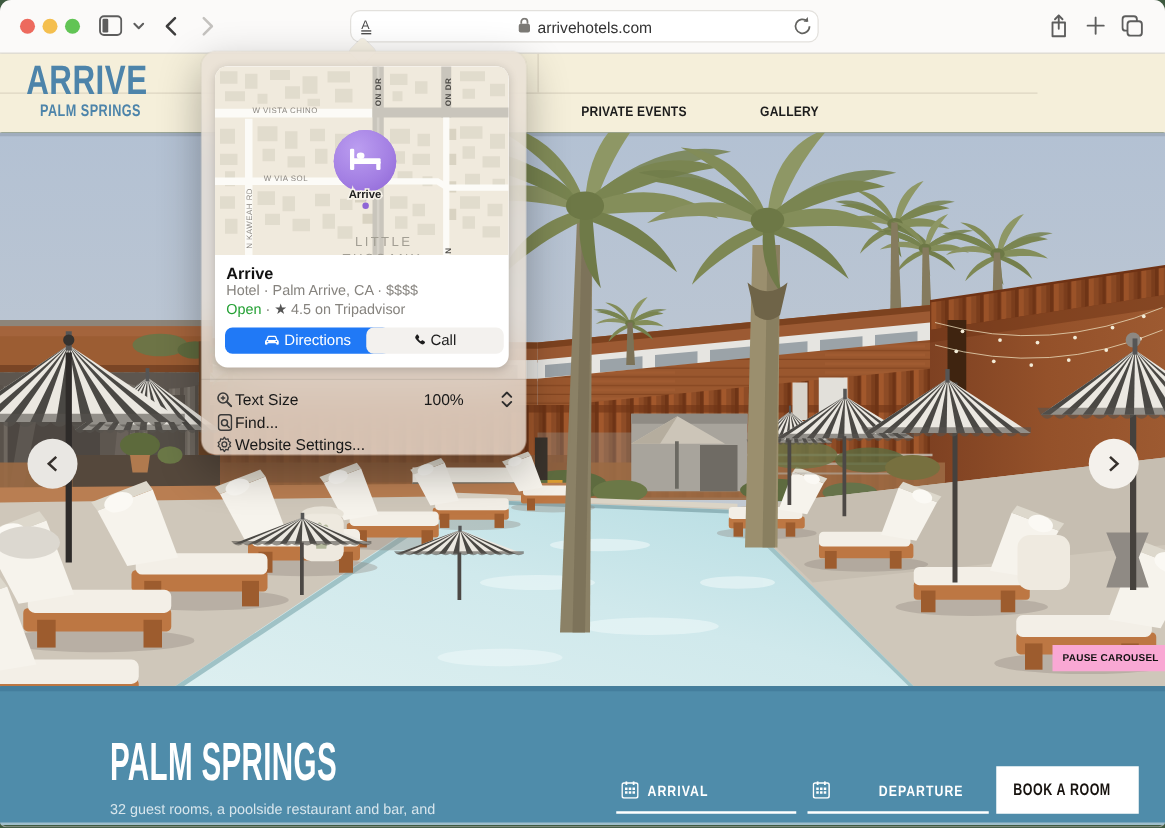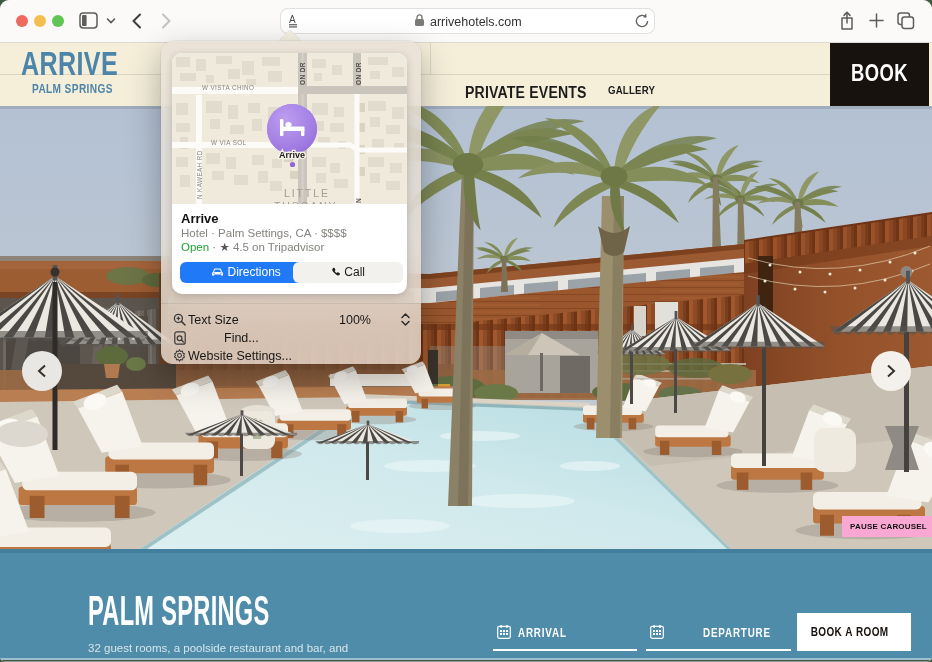--- a/index.html
+++ b/index.html
@@ -76,27 +76,24 @@
   <div class="abs" style="left:0;top:43px;width:932px;height:63px;background:#f5efda;"></div>
 
   <div class="abs" style="left:0;top:74px;width:830px;height:1px;background:#ddd6c2;"></div>
 
   <div class="abs" style="left:430px;top:43px;width:1px;height:31px;background:#ddd6c2;"></div>
 
   <div class="abs" style="left:21px;top:45px;width:200px;color:#4d84aa;font-weight:bold;font-size:33px;letter-spacing:0.5px;"><span style="display:inline-block;transform:scaleX(0.76);transform-origin:0 50%;">ARRIVE</span></div>
 
   <div class="abs" style="left:32px;top:81px;color:#4d84aa;font-weight:bold;font-size:13.5px;letter-spacing:0.5px;"><span style="display:inline-block;transform:scaleX(0.75);transform-origin:0 50%;">PALM&nbsp;SPRINGS</span></div>
 
-  <div class="abs" style="left:465px;top:84px;color:#1c1c1c;font-weight:bold;font-size:16px;letter-spacing:0.2px;"><span style="display:inline-block;transform:scaleX(0.88);transform-origin:0 50%;">PRIVATE&nbsp;EVENTS</span></div>
+  <div class="abs" style="left:465px;top:84px;color:#1c1c1c;font-weight:bold;font-size:11px;letter-spacing:0.2px;"><span style="display:inline-block;transform:scaleX(0.88);transform-origin:0 50%;">PRIVATE&nbsp;EVENTS</span></div>
 
   <div class="abs" style="left:608px;top:84px;color:#1c1c1c;font-weight:bold;font-size:11px;letter-spacing:0.2px;"><span style="display:inline-block;transform:scaleX(0.88);transform-origin:0 50%;">GALLERY</span></div>
 
-  <div class="abs" style="left:830px;top:43px;width:99px;height:63px;background:#17120e;color:#ffffff;text-align:center;">
-    <span style="display:inline-block;margin-top:17px;font-size:23px;font-weight:bold;letter-spacing:0.5px;transform:scaleX(0.8);">BOOK</span>
-  </div>
 
   <div class="abs" style="left:0;top:106px;width:932px;height:443px;overflow:hidden;">
     <svg width="932" height="443" viewBox="0 0 932 443">
       <defs>
         <linearGradient id="skyg" x1="0" y1="0" x2="0" y2="1">
           <stop offset="0" stop-color="#b3c1d3"></stop>
           <stop offset="0.75" stop-color="#c3cad2"></stop>
           <stop offset="1" stop-color="#ccd1d5"></stop>
         </linearGradient>
         <linearGradient id="wallg" x1="0" y1="0" x2="1" y2="0">
@@ -639,21 +636,21 @@
         <ellipse cx="116.5" cy="71.6" rx="3.1" ry="2.6"></ellipse>
       </g>
 
       <circle cx="120.5" cy="111.5" r="2.6" fill="#8f66d6"></circle>
 
       <text x="120" y="105" font-size="9" fill="#1c1c1c" text-anchor="middle" font-weight="bold" stroke="#f6f2e8" stroke-width="2.6" paint-order="stroke">Arrive</text>
     </svg>
 
     <div class="abs" style="left:9px;top:158px;color:#111111;font-size:13px;font-weight:bold;">Arrive</div>
 
-    <div class="abs" style="left:9px;top:173.5px;color:#86837e;font-size:11.5px;">Hotel · Palm Settings, CA · $$$$</div>
+    <div class="abs" style="left:9px;top:173.5px;color:#86837e;font-size:11.5px;">Hotel · Palm Arrive, CA · $$$$</div>
 
     <div class="abs" style="left:9px;top:186.5px;font-size:11.5px;color:#86837e;"><span style="color:#23a033;">Open</span> · <span style="color:#555;">★</span> 4.5 on Tripadvisor</div>
 
     <div class="abs" style="left:8px;top:209px;width:132px;height:21px;border-radius:6px;background:#2079f6;color:#ffffff;font-size:12px;text-align:center;line-height:21px;">
       <svg width="13" height="9" viewBox="0 0 24 18" style="vertical-align:-1px;">
           <path d="M3 8 L5 2.5 a2 2 0 0 1 1.9-1.3 h10.2 a2 2 0 0 1 1.9 1.3 L21 8 a2.4 2.4 0 0 1 2 2.4 V14 a1.6 1.6 0 0 1-1.6 1.6 h-0.9 a1.6 1.6 0 0 1-1.6-1.6 v-1 H5.1 v1 a1.6 1.6 0 0 1-1.6 1.6 h-0.9 A1.6 1.6 0 0 1 1 14 V10.4 A2.4 2.4 0 0 1 3 8 Z M5.2 8 h13.6 L17.2 3.7 a1 1 0 0 0-0.9-0.6 H7.7 a1 1 0 0 0-0.9 0.6 Z" fill="#fff"></path>
           <circle cx="5" cy="10.4" r="1.3" fill="#2079f6"></circle>
           <circle cx="19" cy="10.4" r="1.3" fill="#2079f6"></circle>
         </svg>
       Directions
@@ -683,21 +680,21 @@
     <path d="M2 4.5 L5.5 1 L9 4.5" fill="none" stroke="#2c2c2c" stroke-width="1.5" stroke-linecap="round" stroke-linejoin="round"></path>
     <path d="M2 8.5 L5.5 12 L9 8.5" fill="none" stroke="#2c2c2c" stroke-width="1.5" stroke-linecap="round" stroke-linejoin="round"></path>
   </svg>
 
   <svg class="abs" style="left:13px;top:302px;" width="12" height="14" viewBox="0 0 12 14">
     <rect x="0.8" y="0.8" width="10.4" height="12.4" rx="2" fill="none" stroke="#3a3a3a" stroke-width="1.2"></rect>
     <circle cx="5.6" cy="7.2" r="2.4" fill="none" stroke="#3a3a3a" stroke-width="1.2"></circle>
     <path d="M7.4 9 L9.4 11" stroke="#3a3a3a" stroke-width="1.2" stroke-linecap="round"></path>
   </svg>
 
-  <div class="abs" style="left:27px;top:302px;color:#181818;font-size:12.5px;margin-left:36px;">Find...</div>
+  <div class="abs" style="left:27px;top:302px;color:#181818;font-size:12.5px;">Find...</div>
 
   <svg class="abs" style="left:12px;top:320px;" width="13" height="13" viewBox="0 0 14 14">
     <path d="M7 0.8 l1.1 1.8 2.1-0.4 0.4 2.1 1.8 1.1 -1 1.6 1 1.6 -1.8 1.1 -0.4 2.1 -2.1-0.4 -1.1 1.8 -1.1-1.8 -2.1 0.4 -0.4-2.1 -1.8-1.1 1-1.6 -1-1.6 1.8-1.1 0.4-2.1 2.1 0.4 Z" fill="none" stroke="#3a3a3a" stroke-width="1.1" stroke-linejoin="round"></path>
     <circle cx="7" cy="7" r="2.1" fill="none" stroke="#3a3a3a" stroke-width="1.1"></circle>
   </svg>
 
   <div class="abs" style="left:27px;top:320px;color:#181818;font-size:12.5px;">Website Settings...</div>
 </div>
 
 </body></html>

